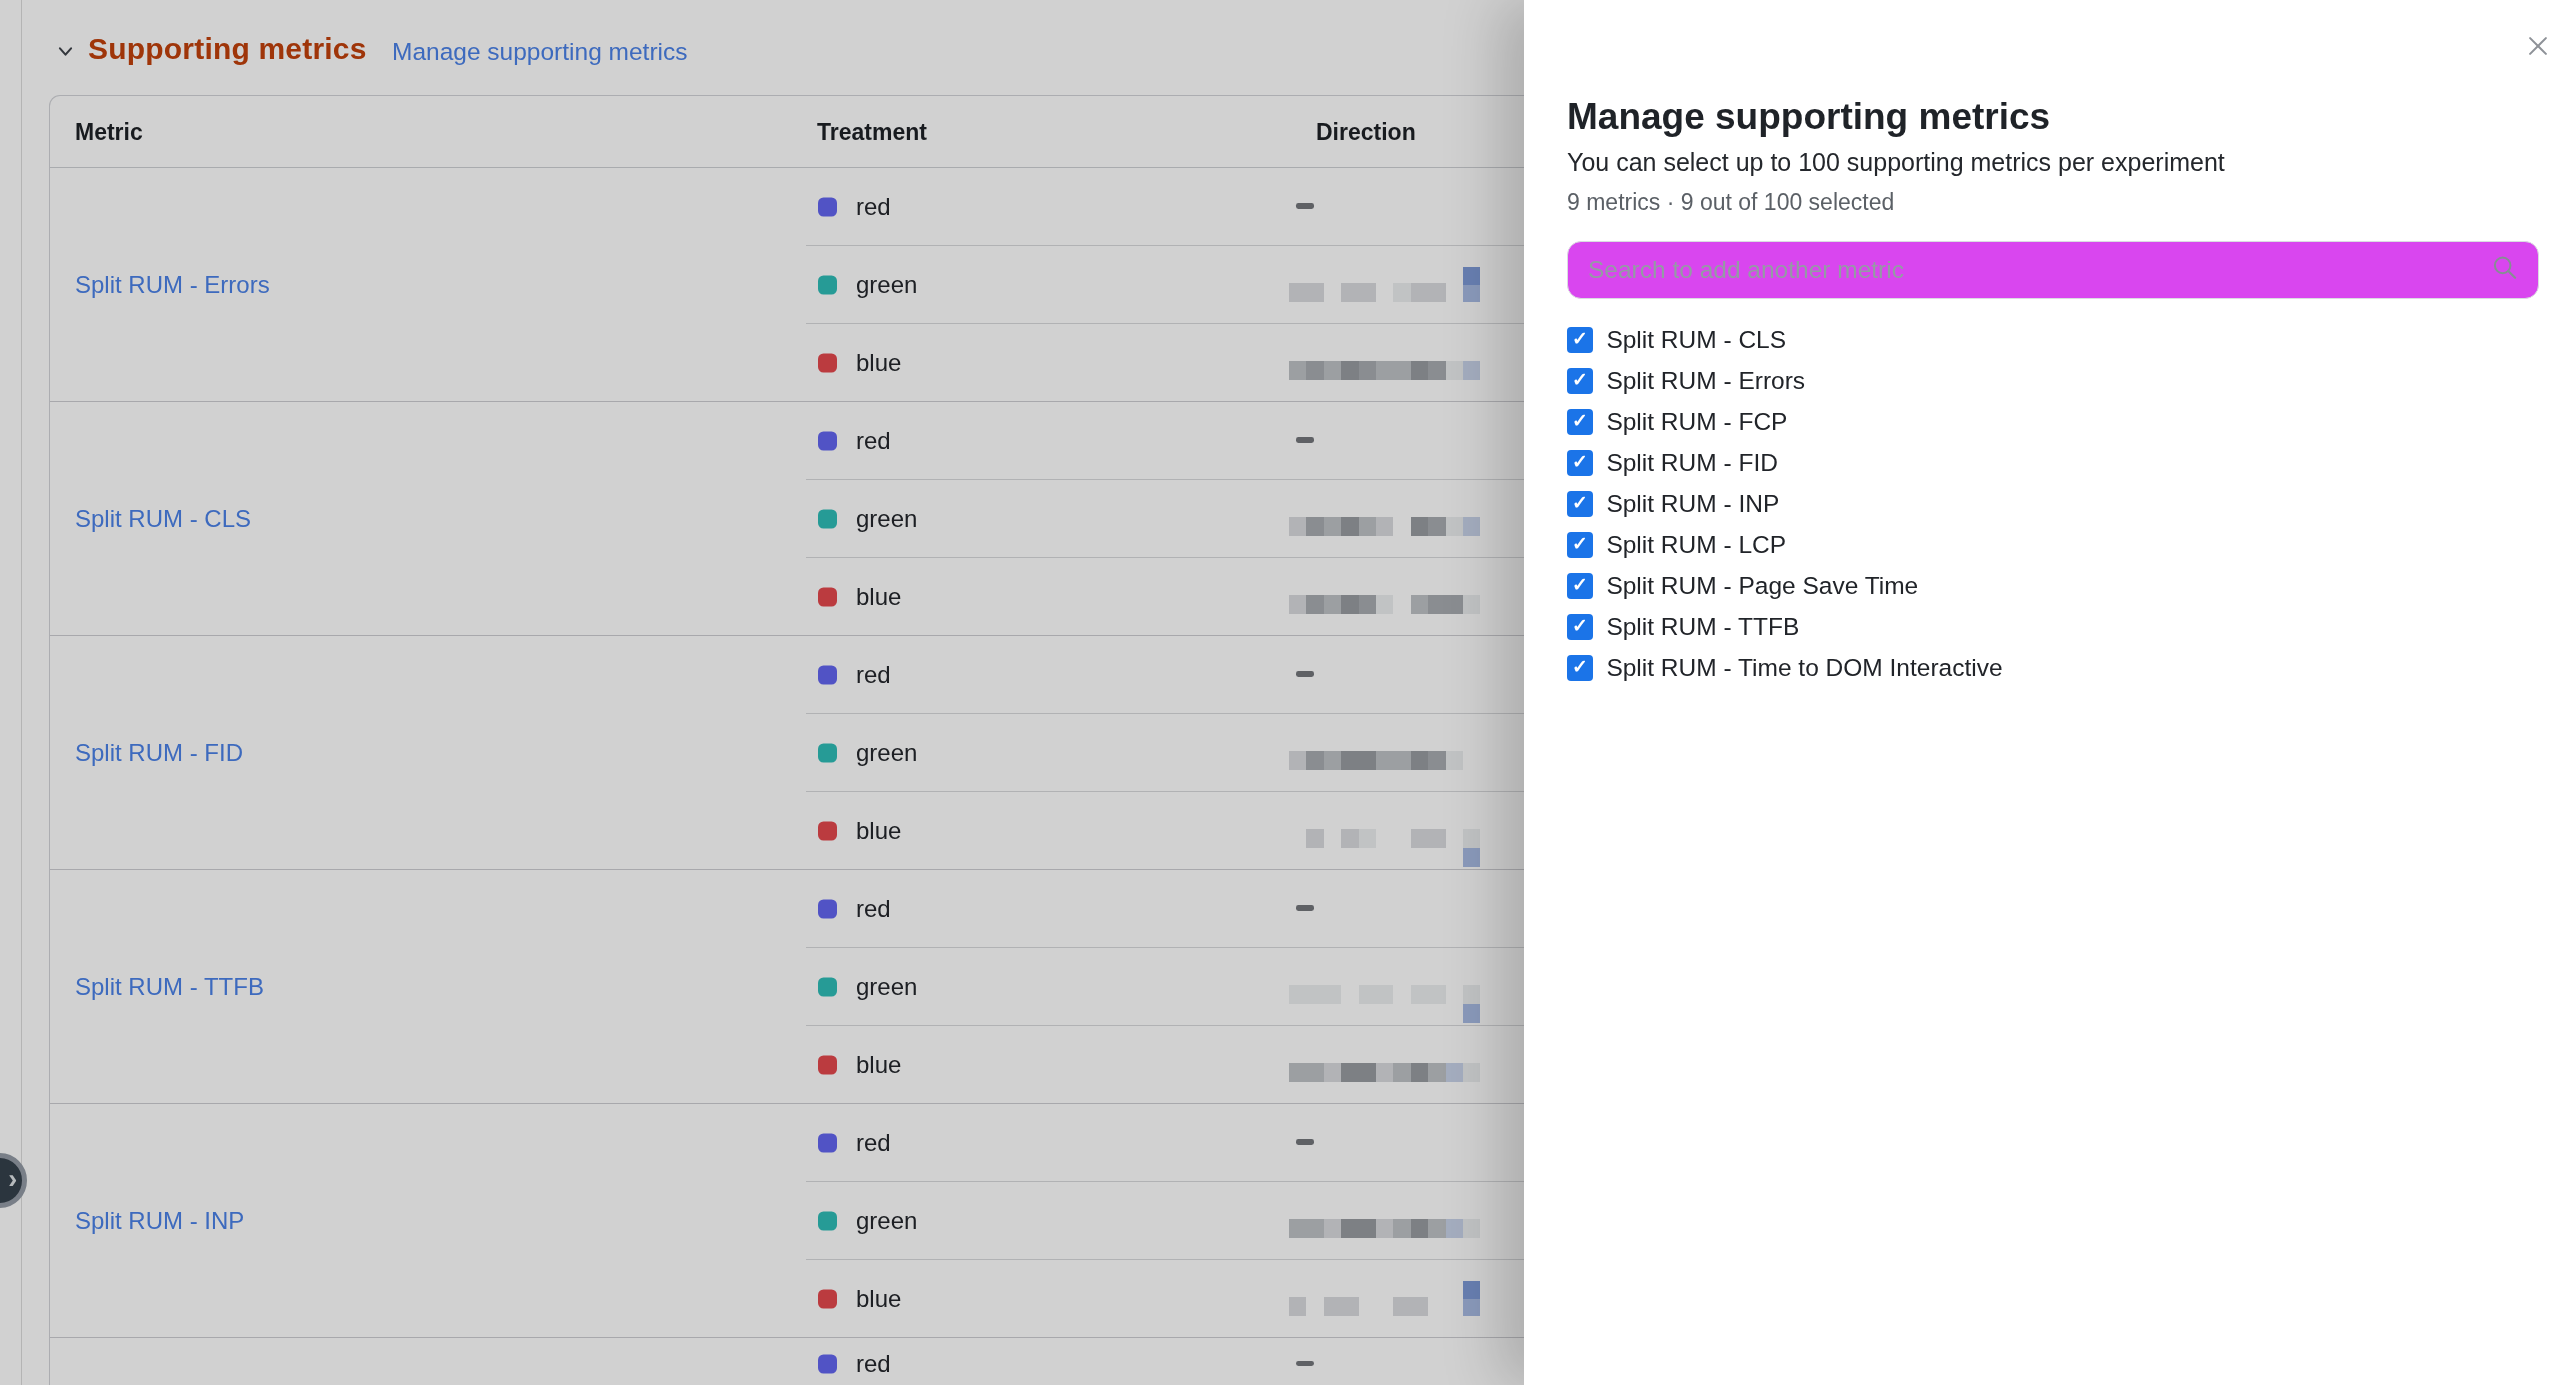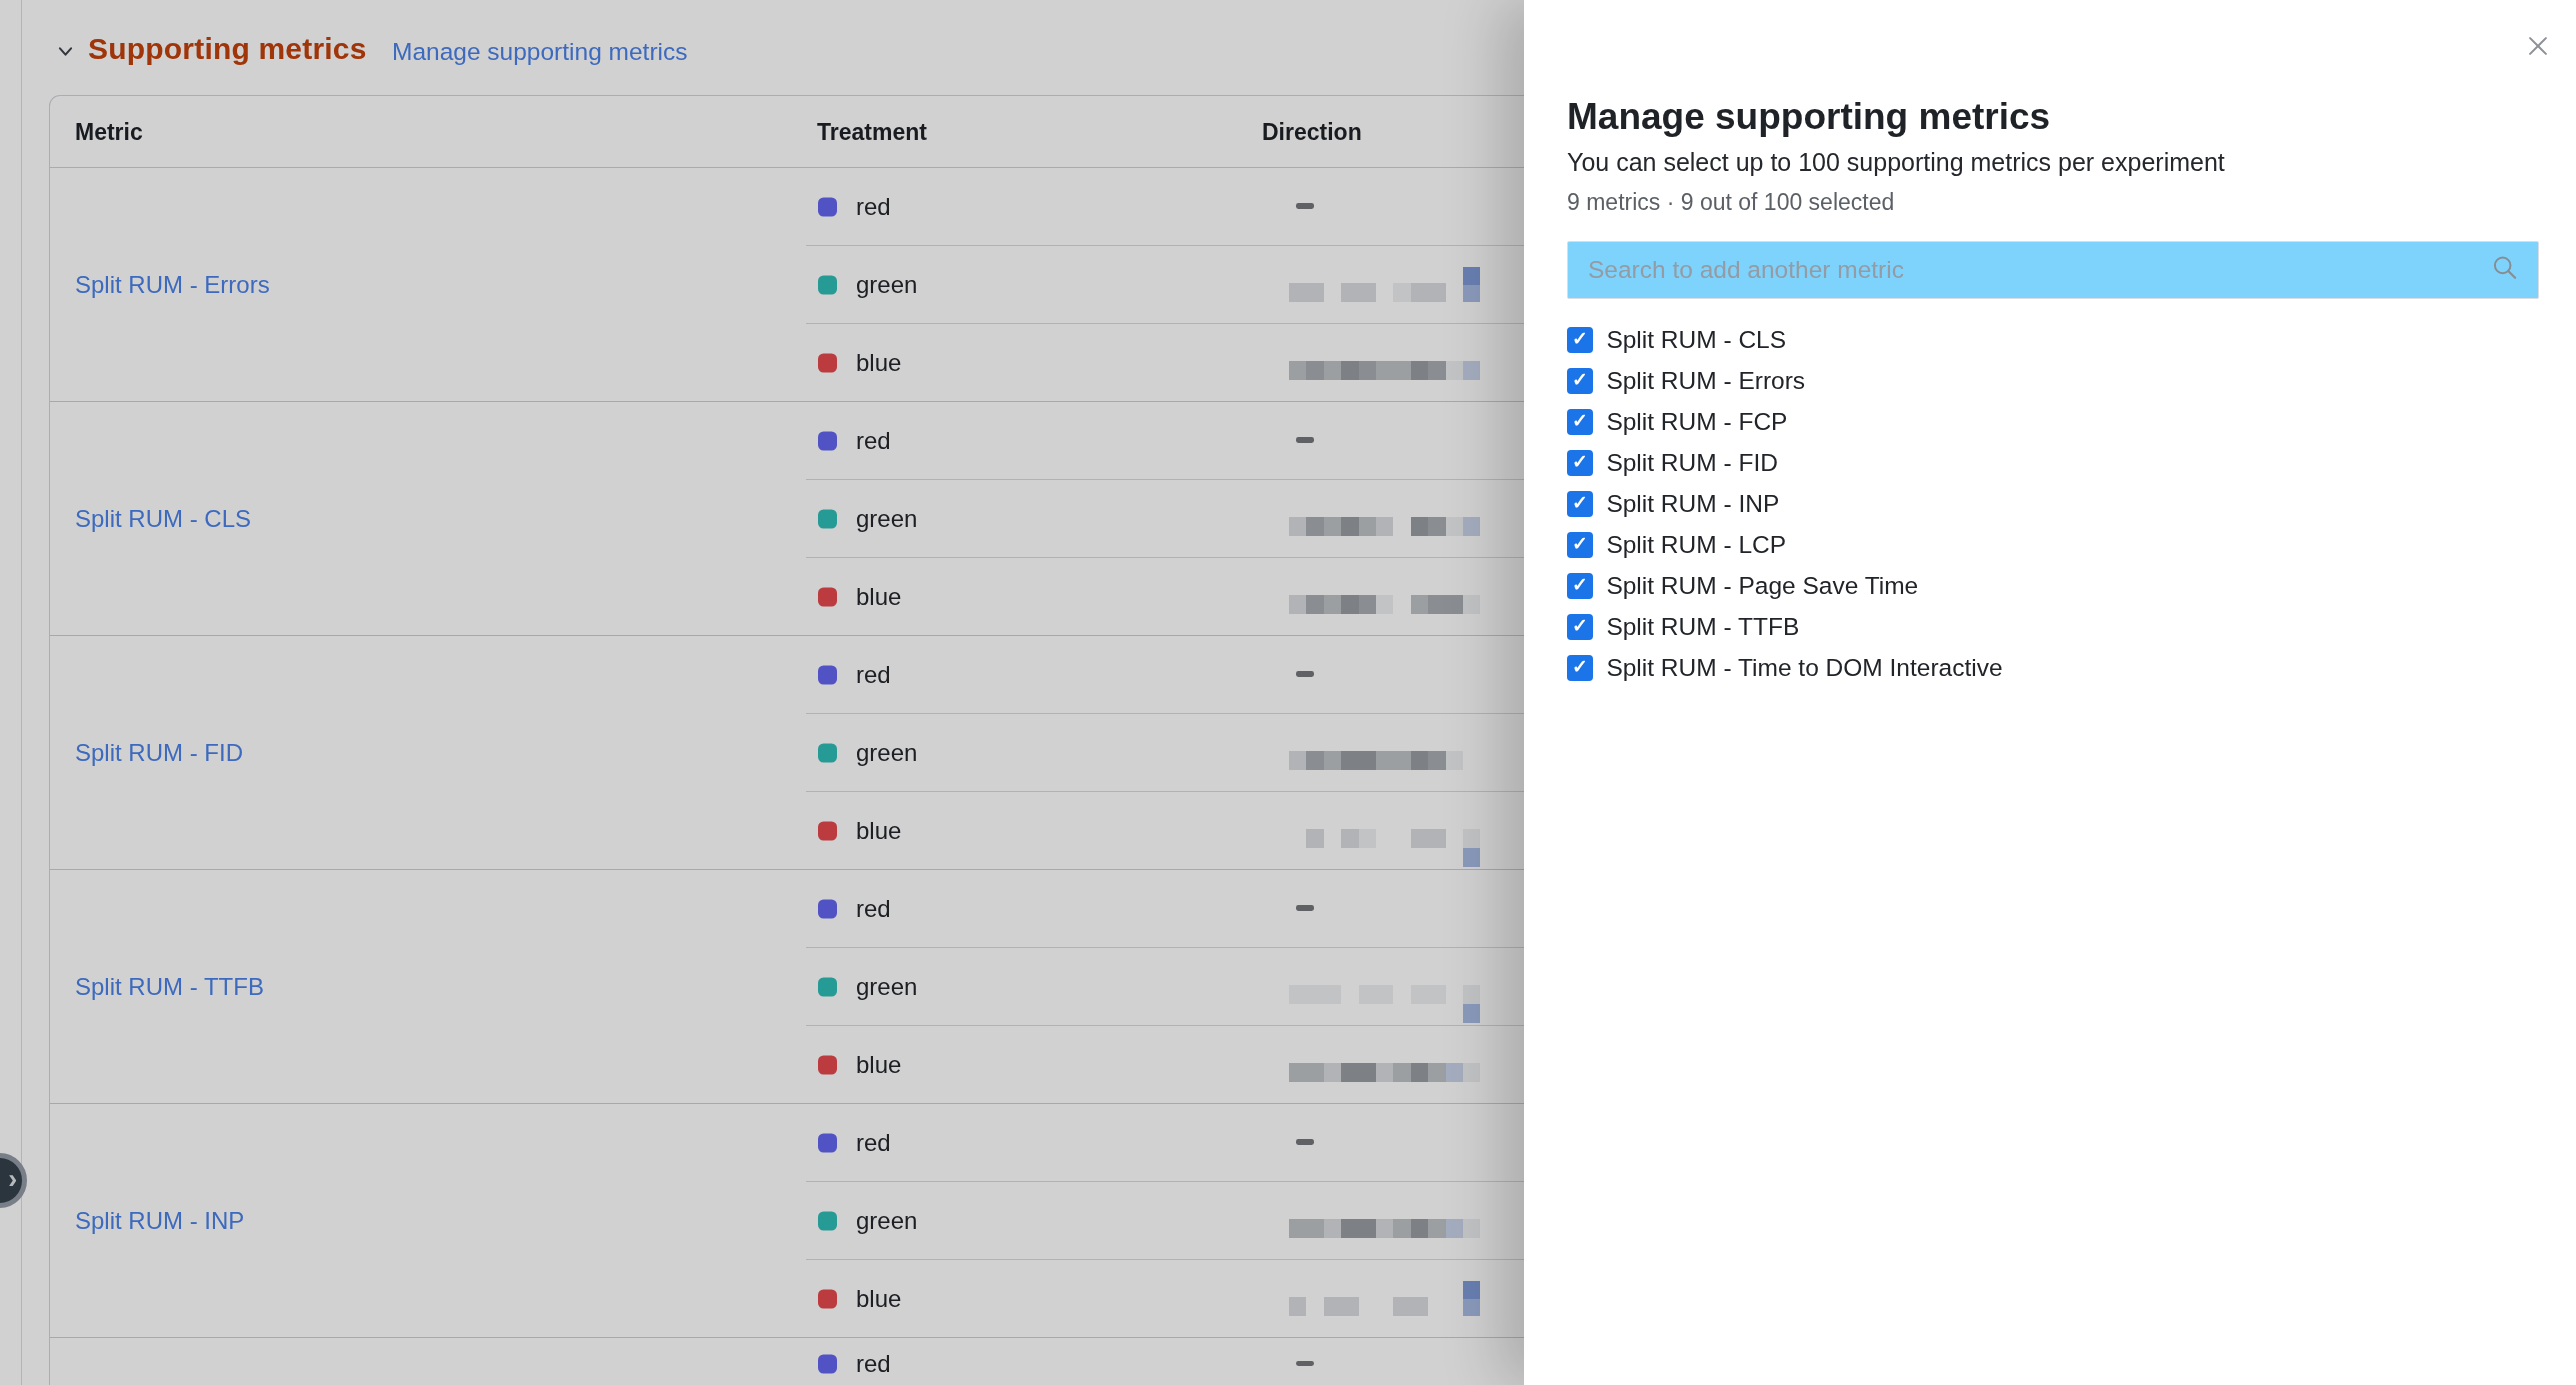--- a/index.html
+++ b/index.html
@@ -16,21 +16,21 @@
   .manage-link{position:absolute;left:392px;top:38px;font-size:24.5px;font-weight:500;color:#4b82e8;text-decoration:none;white-space:nowrap;cursor:pointer;}
   .card{
     position:absolute;left:49px;top:95px;right:0;bottom:0;
     background:#ffffff;border:0.8px solid #d2d4d8;border-right:none;border-bottom:none;
     border-radius:11px 0 0 0;overflow:hidden;
   }
   .thead{position:relative;height:71px;border-bottom:0.8px solid #cfd1d5;}
   .th{position:absolute;top:50%;transform:translateY(-50%);font-size:23px;font-weight:600;color:#1e2126;white-space:nowrap;}
   .th.c-metric{left:25px;}
   .th.c-treatment{left:767px;}
-  .th.c-direction{left:1212px;text-align:center;}
+  .th.c-direction{left:1266px;text-align:center;}
   .tgroup{position:relative;height:233px;border-top:0.8px solid #cdced2;display:flex;flex-direction:column;}
   .tgroup:first-of-type{border-top:none;}
   .tgroup.partial{height:52px;}
   .metric-link{position:absolute;left:25px;top:50%;transform:translateY(-50%);font-size:24px;font-weight:500;color:#4b82e8;text-decoration:none;white-space:nowrap;cursor:pointer;}
   .trow{position:relative;flex:1;margin-left:756px;}
   .trow + .trow{border-top:0.8px solid #d8d9dc;}
   .swatch{position:absolute;left:12px;top:50%;transform:translateY(-50%);width:19px;height:19px;border-radius:5.5px;}
   .treatment-label{position:absolute;left:50px;top:50%;transform:translateY(-50%);font-size:24px;color:#24272c;white-space:nowrap;}
   .dash{position:absolute;left:490px;top:50%;margin-top:-3.2px;width:18px;height:5.5px;border-radius:2.4px;background:#74777c;}
   .spark{position:absolute;left:483px;top:calc(50% - 17.4px);height:35px;display:flex;align-items:flex-end;}
@@ -48,22 +48,22 @@
   #panel{
     position:absolute;top:0;bottom:0;left:1524px;width:1052px;z-index:3;
     background:#ffffff;box-shadow:-24px 0 55px rgba(0,0,0,0.18);
   }
   .close-btn{position:absolute;top:24px;right:16px;width:44px;height:44px;display:flex;align-items:center;justify-content:center;cursor:pointer;background:none;border:none;padding:0;}
   .panel-title{position:absolute;left:43px;top:96px;font-size:37px;font-weight:700;color:#1f2328;white-space:nowrap;}
   .panel-subtitle{position:absolute;left:43px;top:148px;font-size:25px;color:#24272c;white-space:nowrap;}
   .panel-count{position:absolute;left:43px;top:189px;font-size:23px;color:#5b6066;white-space:nowrap;}
   .search-wrap{position:absolute;left:43px;top:241px;width:972px;height:58px;}
   .search-input{
-    width:100%;height:100%;box-sizing:border-box;border:1.6px solid #dadde1;border-radius:2px;
-    padding:0 63px 0 20px;font-size:24.5px;color:#24272c;outline:none;background:#7dd3fc;
+    width:100%;height:100%;box-sizing:border-box;border:1.6px solid #dadde1;border-radius:14px;
+    padding:0 63px 0 20px;font-size:24.5px;color:#24272c;outline:none;background:#d946ef;
     font-family:"Liberation Sans",sans-serif;
   }
   .search-input::placeholder{color:#949ba4;}
   .search-icon{position:absolute;right:20.5px;top:50%;transform:translateY(-50%);}
   .metric-list{position:absolute;left:43px;top:319px;right:32px;}
   .metric-item{display:flex;align-items:center;height:41px;cursor:pointer;}
   .cb{width:26px;height:26px;border-radius:4px;background:#1b74e8;display:flex;align-items:center;justify-content:center;flex:0 0 auto;cursor:pointer;}
   .cb .tick{color:#ffffff;font-size:19px;font-weight:700;line-height:1;transform:translateY(-0.8px);}
   .metric-item .lbl{margin-left:13.4px;font-size:24.5px;color:#212429;white-space:nowrap;}
   .panel-footer{

